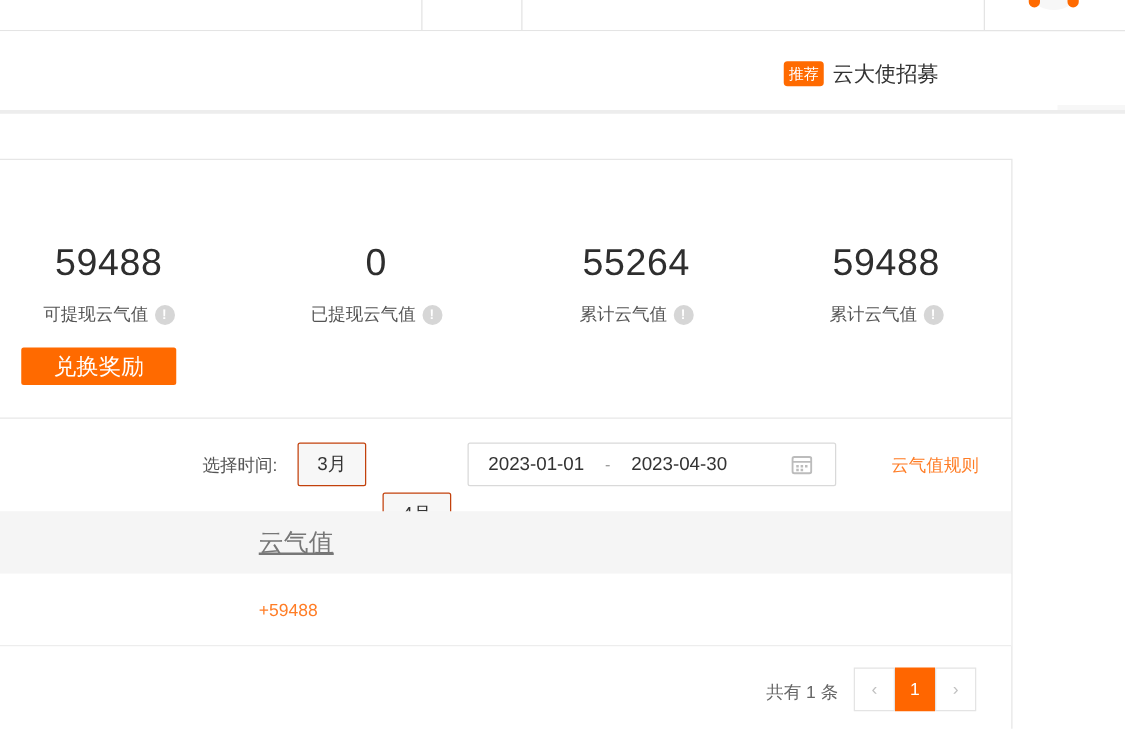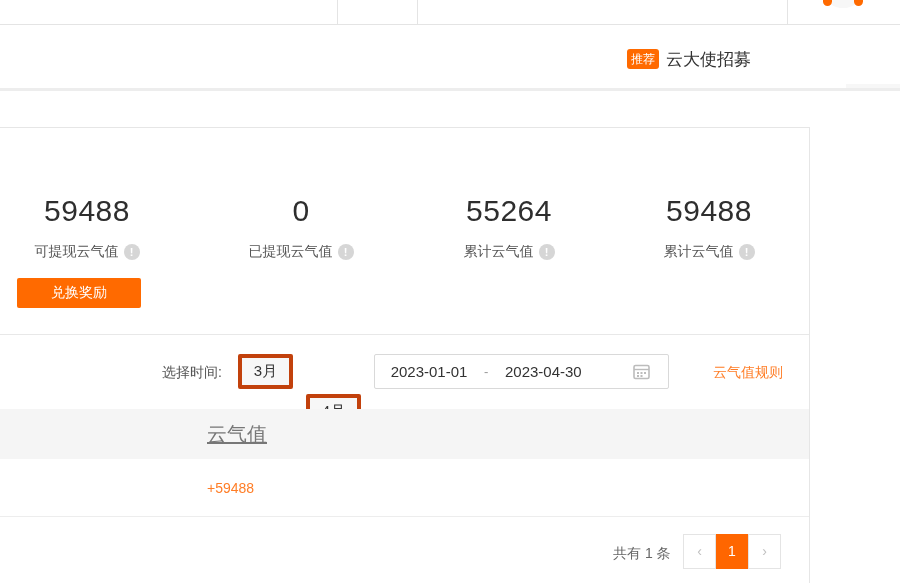--- a/index.html
+++ b/index.html
@@ -27,27 +27,27 @@
   
   .card { position:absolute; left:-24px; top:127px; width:834px; height:480px; background:#fff; border:1px solid #e6e6e6; }
 
   
   .stat-col { position:absolute; top:64px; width:200px; text-align:center; }
   .stat-col.c1{ left:10px; } .stat-col.c2{ left:224px; } .stat-col.c3{ left:432px; } .stat-col.c4{ left:632px; }
   .stat-value { font-size:30px; color:#2e2e2e; line-height:38px; letter-spacing:0.5px; }
   .stat-label-row { margin-top:13px; display:flex; justify-content:center; align-items:center; gap:5px; }
   .stat-label { font-size:14px; color:#555; }
   .info-icon { width:16px; height:16px; border-radius:50%; background:#d6d6d6; color:#fff; font-size:11px; font-weight:bold; line-height:16px; text-align:center; cursor:pointer; }
-  .redeem-btn { position:absolute; left:40px; top:150px; width:124px; height:30px; background:#ff6a00; color:#fff; font-size:14px; border:none; border-radius:2px; cursor:pointer; font-family:inherit; }
+  .redeem-btn { position:absolute; left:40px; top:150px; width:124px; height:30px; background:#ff6a00; color:#fff; font-size:18px; border:none; border-radius:2px; cursor:pointer; font-family:inherit; }
 
   .h-divider { position:absolute; left:0; top:206px; width:100%; height:1px; background:#e8e8e8; }
 
   
   .filter-label { position:absolute; left:185px; top:236px; font-size:14px; color:#555; }
-  .month-btn { position:absolute; top:226px; width:55px; height:35px; background:#f7f7f7; border:4px solid #c2410c; border-radius:2px; font-size:15px; color:#333; cursor:pointer; font-family:inherit; }
+  .month-btn { position:absolute; top:226px; width:55px; height:35px; background:#f7f7f7; border:1px solid #c2410c; border-radius:2px; font-size:15px; color:#333; cursor:pointer; font-family:inherit; }
   .month-btn.m1 { left:261px; } .month-btn.m2 { left:329px;margin-top:40px; }
   .date-range { position:absolute; left:397px; top:226px; width:295px; height:35px; background:#fff; border:1px solid #d9d9d9; border-radius:2px; display:flex; align-items:center; padding:0 10px; cursor:pointer;justify-content:space-between; }
   .date-val { font-size:15px; color:#333; width:88px; text-align:center; }
   .date-sep { font-size:13px; color:#999; margin:0 11px; }
   .cal-icon { margin-left:auto; margin-right:8px; display:flex; }
   .rules-link { position:absolute; left:736px; top:236px; font-size:14px; color:#ff7d26; text-decoration:none; white-space:nowrap; }
 
   
   .tbl-header { position:absolute; left:0; top:281px; width:100%; height:50px; background:#f5f5f5; display:flex; align-items:center; padding-left:230px; }
   .tbl-header .col1 { width:304px; font-size:14px; color:#777; }

